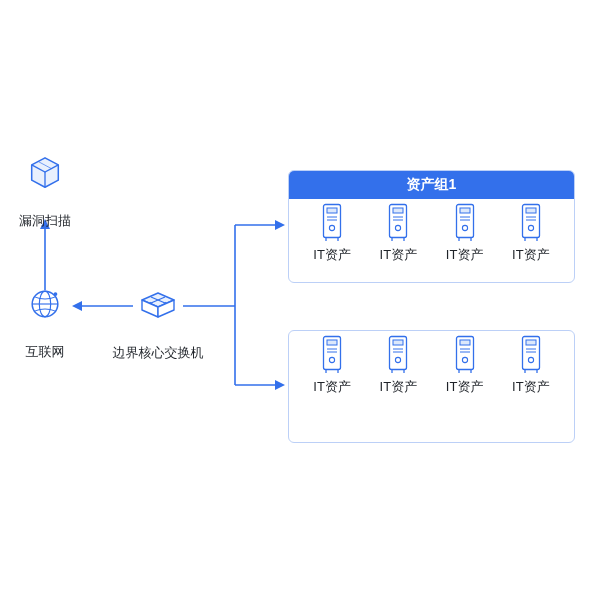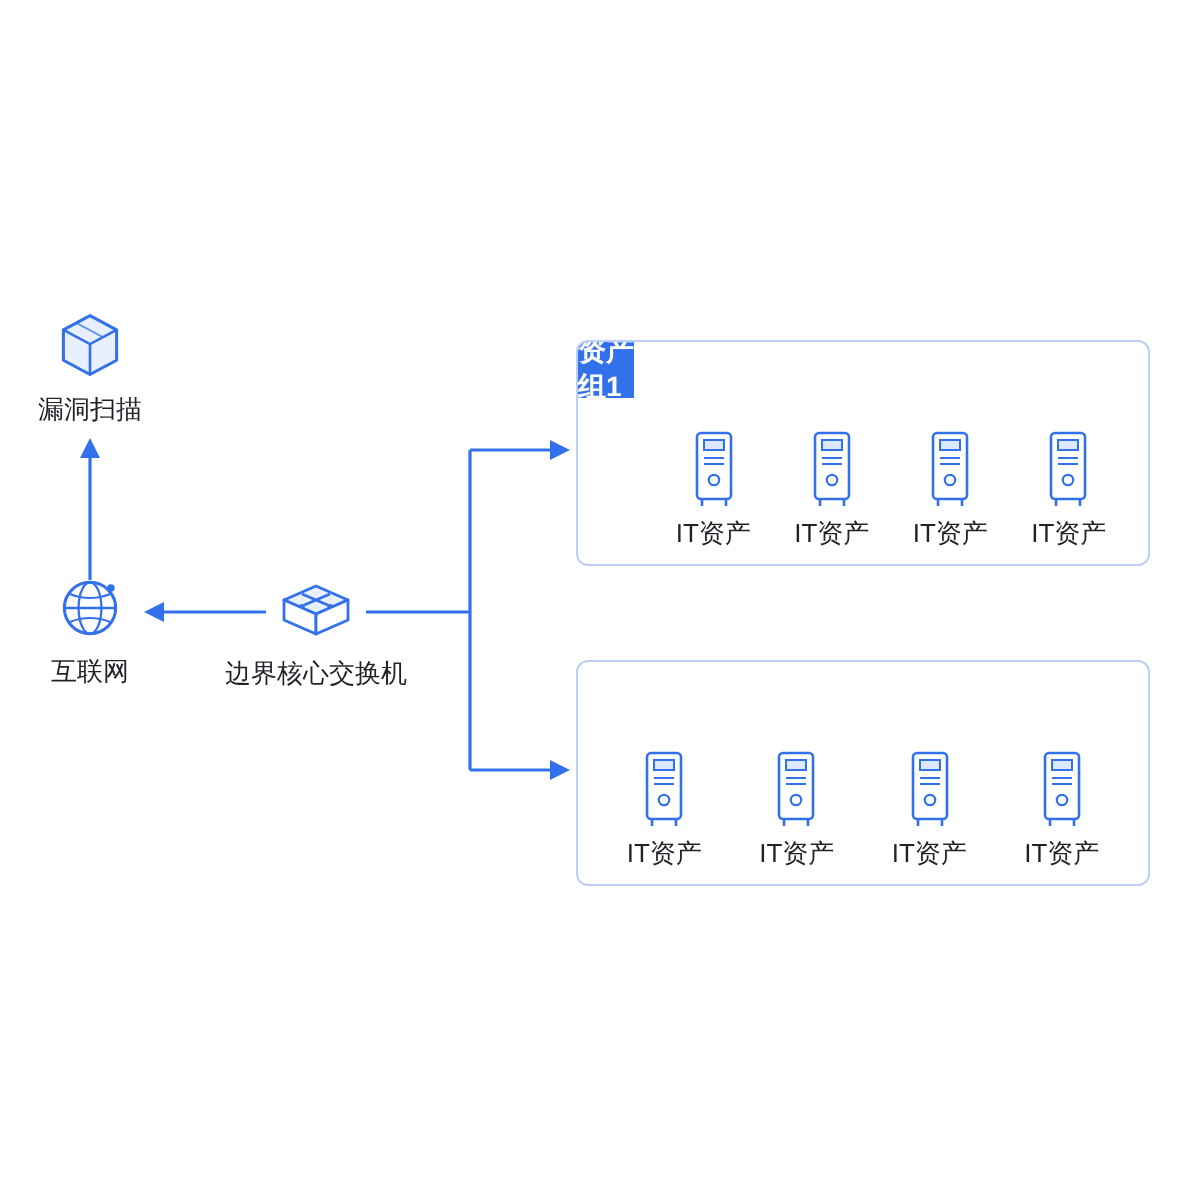--- a/index.html
+++ b/index.html
@@ -28,55 +28,56 @@
     display: flex;
     flex-direction: column;
     align-items: center;
     gap: 5px;
   }
   .node .label {
     font-size: 13px;
     color: #1f2329;
     white-space: nowrap;
     line-height: 1.2;
+    margin-top: 16px;
   }
   .node-scanner  { left: 9px;  top: 154px; width: 72px; }
   .node-internet { left: 9px;  top: 285px; width: 72px; }
   .node-switch   { left: 103px; top: 286px; width: 110px; }
 
   .group {
     position: absolute;
     left: 288px;
     width: 287px;
     height: 113px;
     background: #ffffff;
     border: 1px solid #bcd0f7;
     border-radius: 6px;
     overflow: hidden;
     box-sizing: border-box;
     display: flex;
-    flex-direction: row;
+    flex-direction: column;
   }
   .group-1 { top: 170px; }
   .group-2 { top: 330px; }
   .group-header {
     height: 28px;
     flex: 0 0 28px;
     background: #3370eb;
     color: #ffffff;
     font-size: 14px;
     font-weight: bold;
     display: flex;
     align-items: center;
     justify-content: center;
   }
   .group-body {
     flex: 1;
     display: flex;
-    align-items: flex-end;
+    align-items: flex-start;
     justify-content: space-around;
     padding: 4px 10px 6px;
   }
   .asset {
     display: flex;
     flex-direction: column;
     align-items: center;
     gap: 3px;
   }
   .asset .asset-label {

